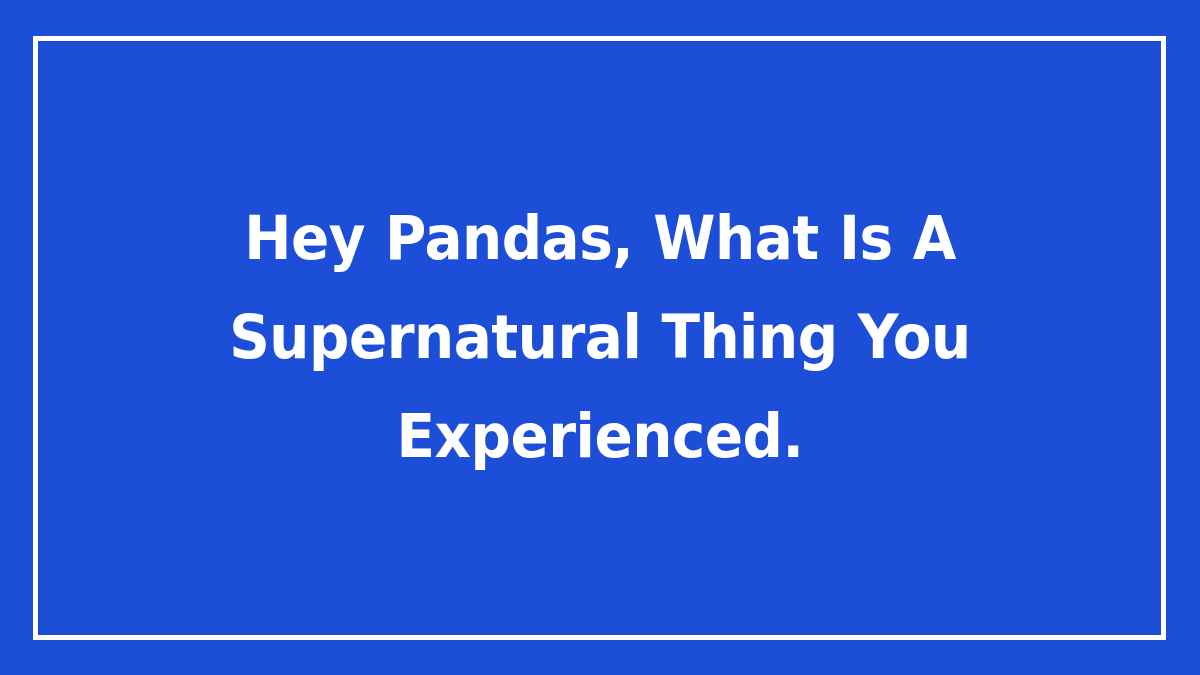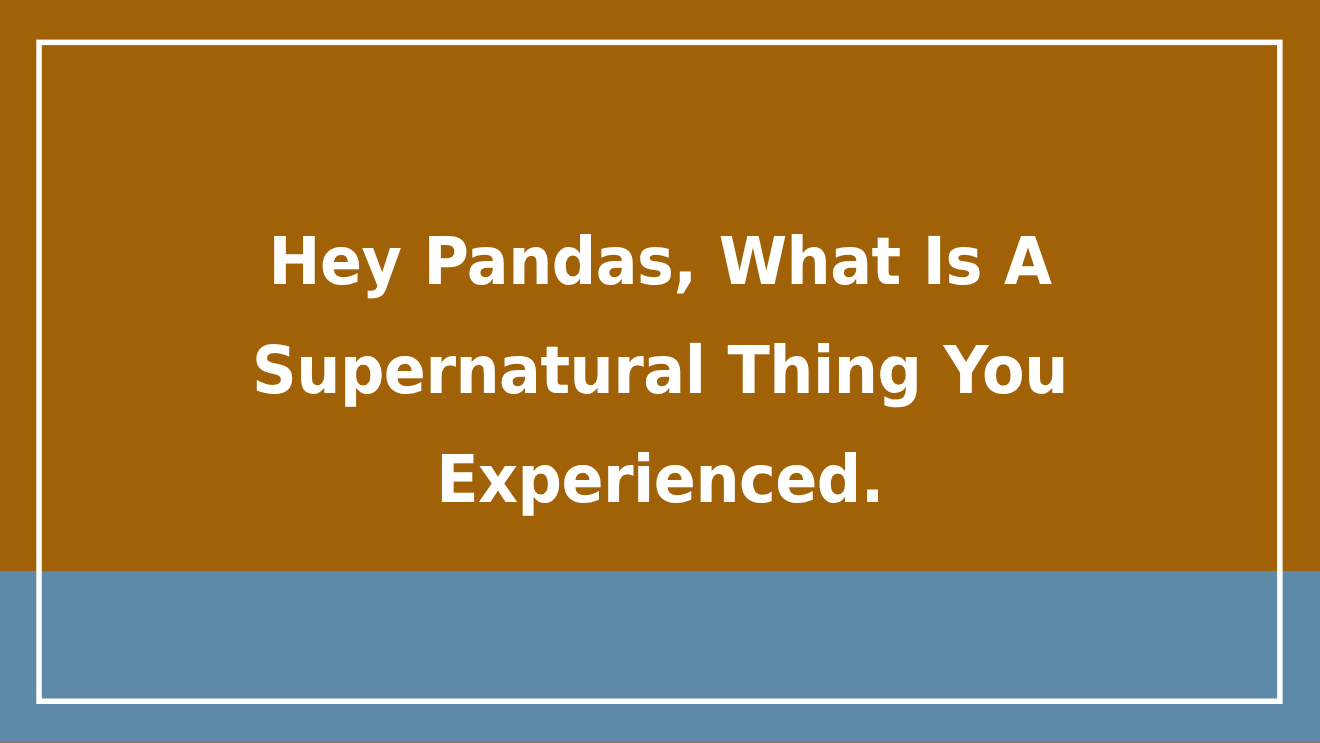--- a/index.html
+++ b/index.html
@@ -9,22 +9,22 @@
   body {
     width: 1200px;
     height: 675px;
     background: #5e89a8;
     font-family: "DejaVu Sans", "Liberation Sans", sans-serif;
     overflow: hidden;
   }
   .poster {
     position: relative;
     width: 1200px;
-    height: 519px;
-    background: #a16207;
+    height: 675px;
+    background: #1d4ed8;
     box-sizing: border-box;
   }
   .frame {
     position: absolute;
     left: 33px;
     top: 36px;
     width: 1133px;
     height: 604px;
     box-sizing: border-box;
     border: 5px solid #ffffff;

